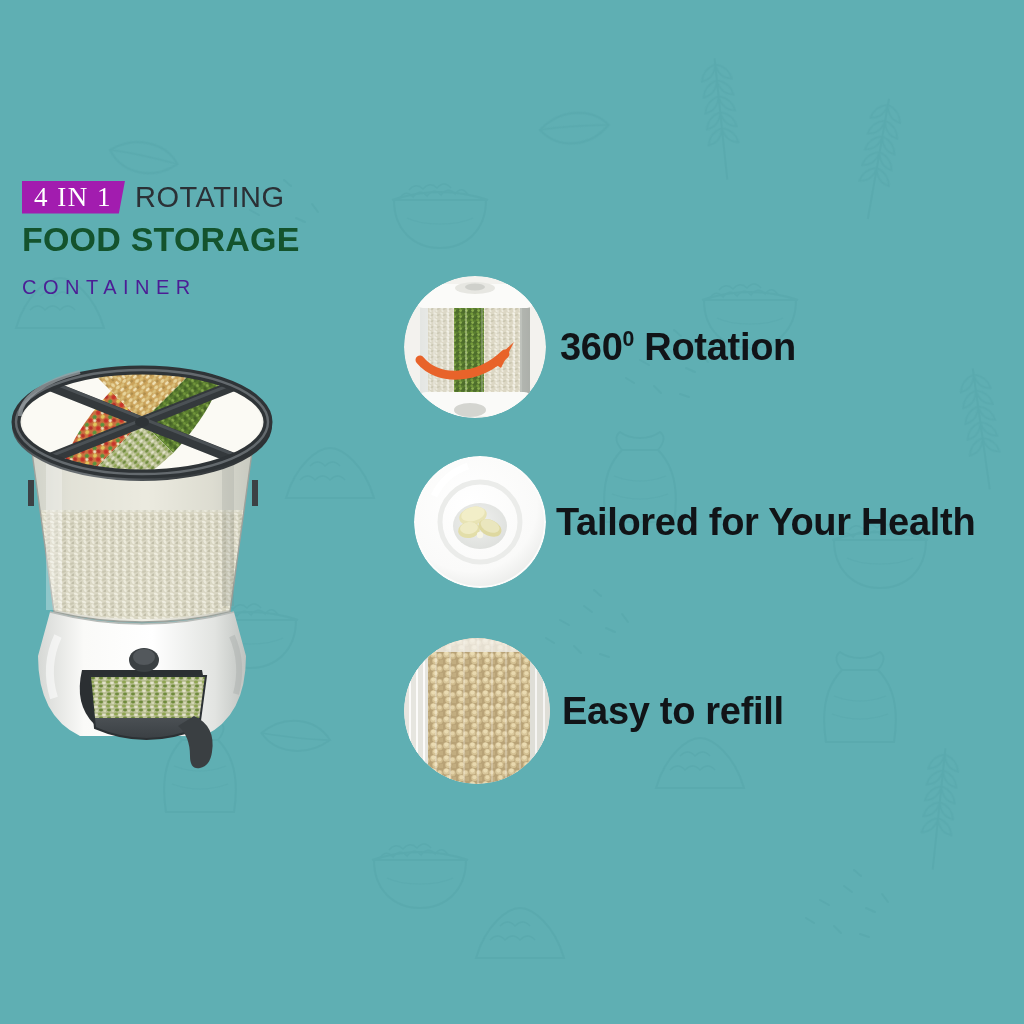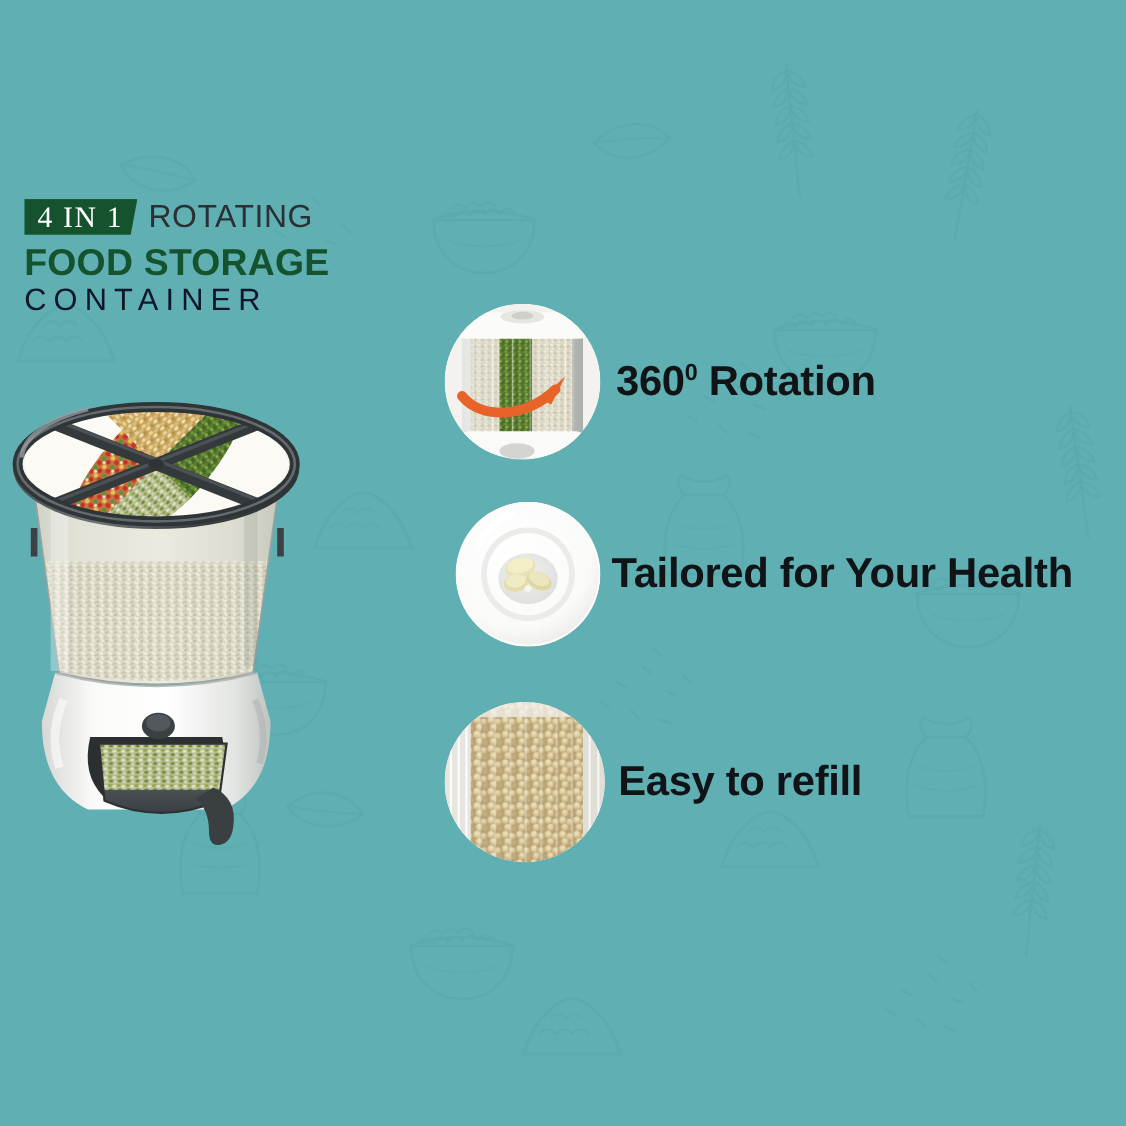--- a/index.html
+++ b/index.html
@@ -10,41 +10,41 @@
   }
   #stage{position:absolute;inset:0;width:1024px;height:1024px;overflow:hidden;background:#5FAFB3;}
 
   
   #bg-pattern{position:absolute;inset:0;opacity:.30;}
 
   
   #headline{position:absolute;left:22px;top:180px;width:420px;}
   .hl-row1{display:flex;align-items:center;height:34px;}
   .badge{
-    background:#14532d;color:#FFFFFF;
+    background:#a21caf;color:#FFFFFF;
     font-family:"Liberation Serif",serif;
     font-size:27px;letter-spacing:1.5px;
     padding:2px 13px 3px 12px;line-height:28px;
     -webkit-clip-path:polygon(0 0,100% 0,94% 100%,0 100%);
     clip-path:polygon(0 0,100% 0,94% 100%,0 100%);
     display:inline-block;
   }
   .rotating{
     color:#2B3035;font-size:29px;font-weight:300;
     letter-spacing:.5px;margin-left:10px;line-height:30px;
     white-space:nowrap;
   }
   .hl-row2{
     color:#14532d;font-size:34px;font-weight:bold;
     letter-spacing:.2px;line-height:38px;margin-top:6px;
     white-space:nowrap;
   }
   .hl-row3{
-    color:#0f172a;font-size:28px;font-weight:300;
-    letter-spacing:6.5px;line-height:24px;margin-top:3px;
+    color:#4c1d95;font-size:20px;font-weight:300;
+    letter-spacing:6.5px;line-height:24px;margin-top:17px;
     white-space:nowrap;
   }
 
   
   .feature{position:absolute;display:flex;align-items:center;}
   .fcircle{position:relative;border-radius:50%;overflow:hidden;flex:none;}
   .flabel{
     color:#111417;font-weight:bold;white-space:nowrap;
     font-size:38px;letter-spacing:-.3px;
   }

